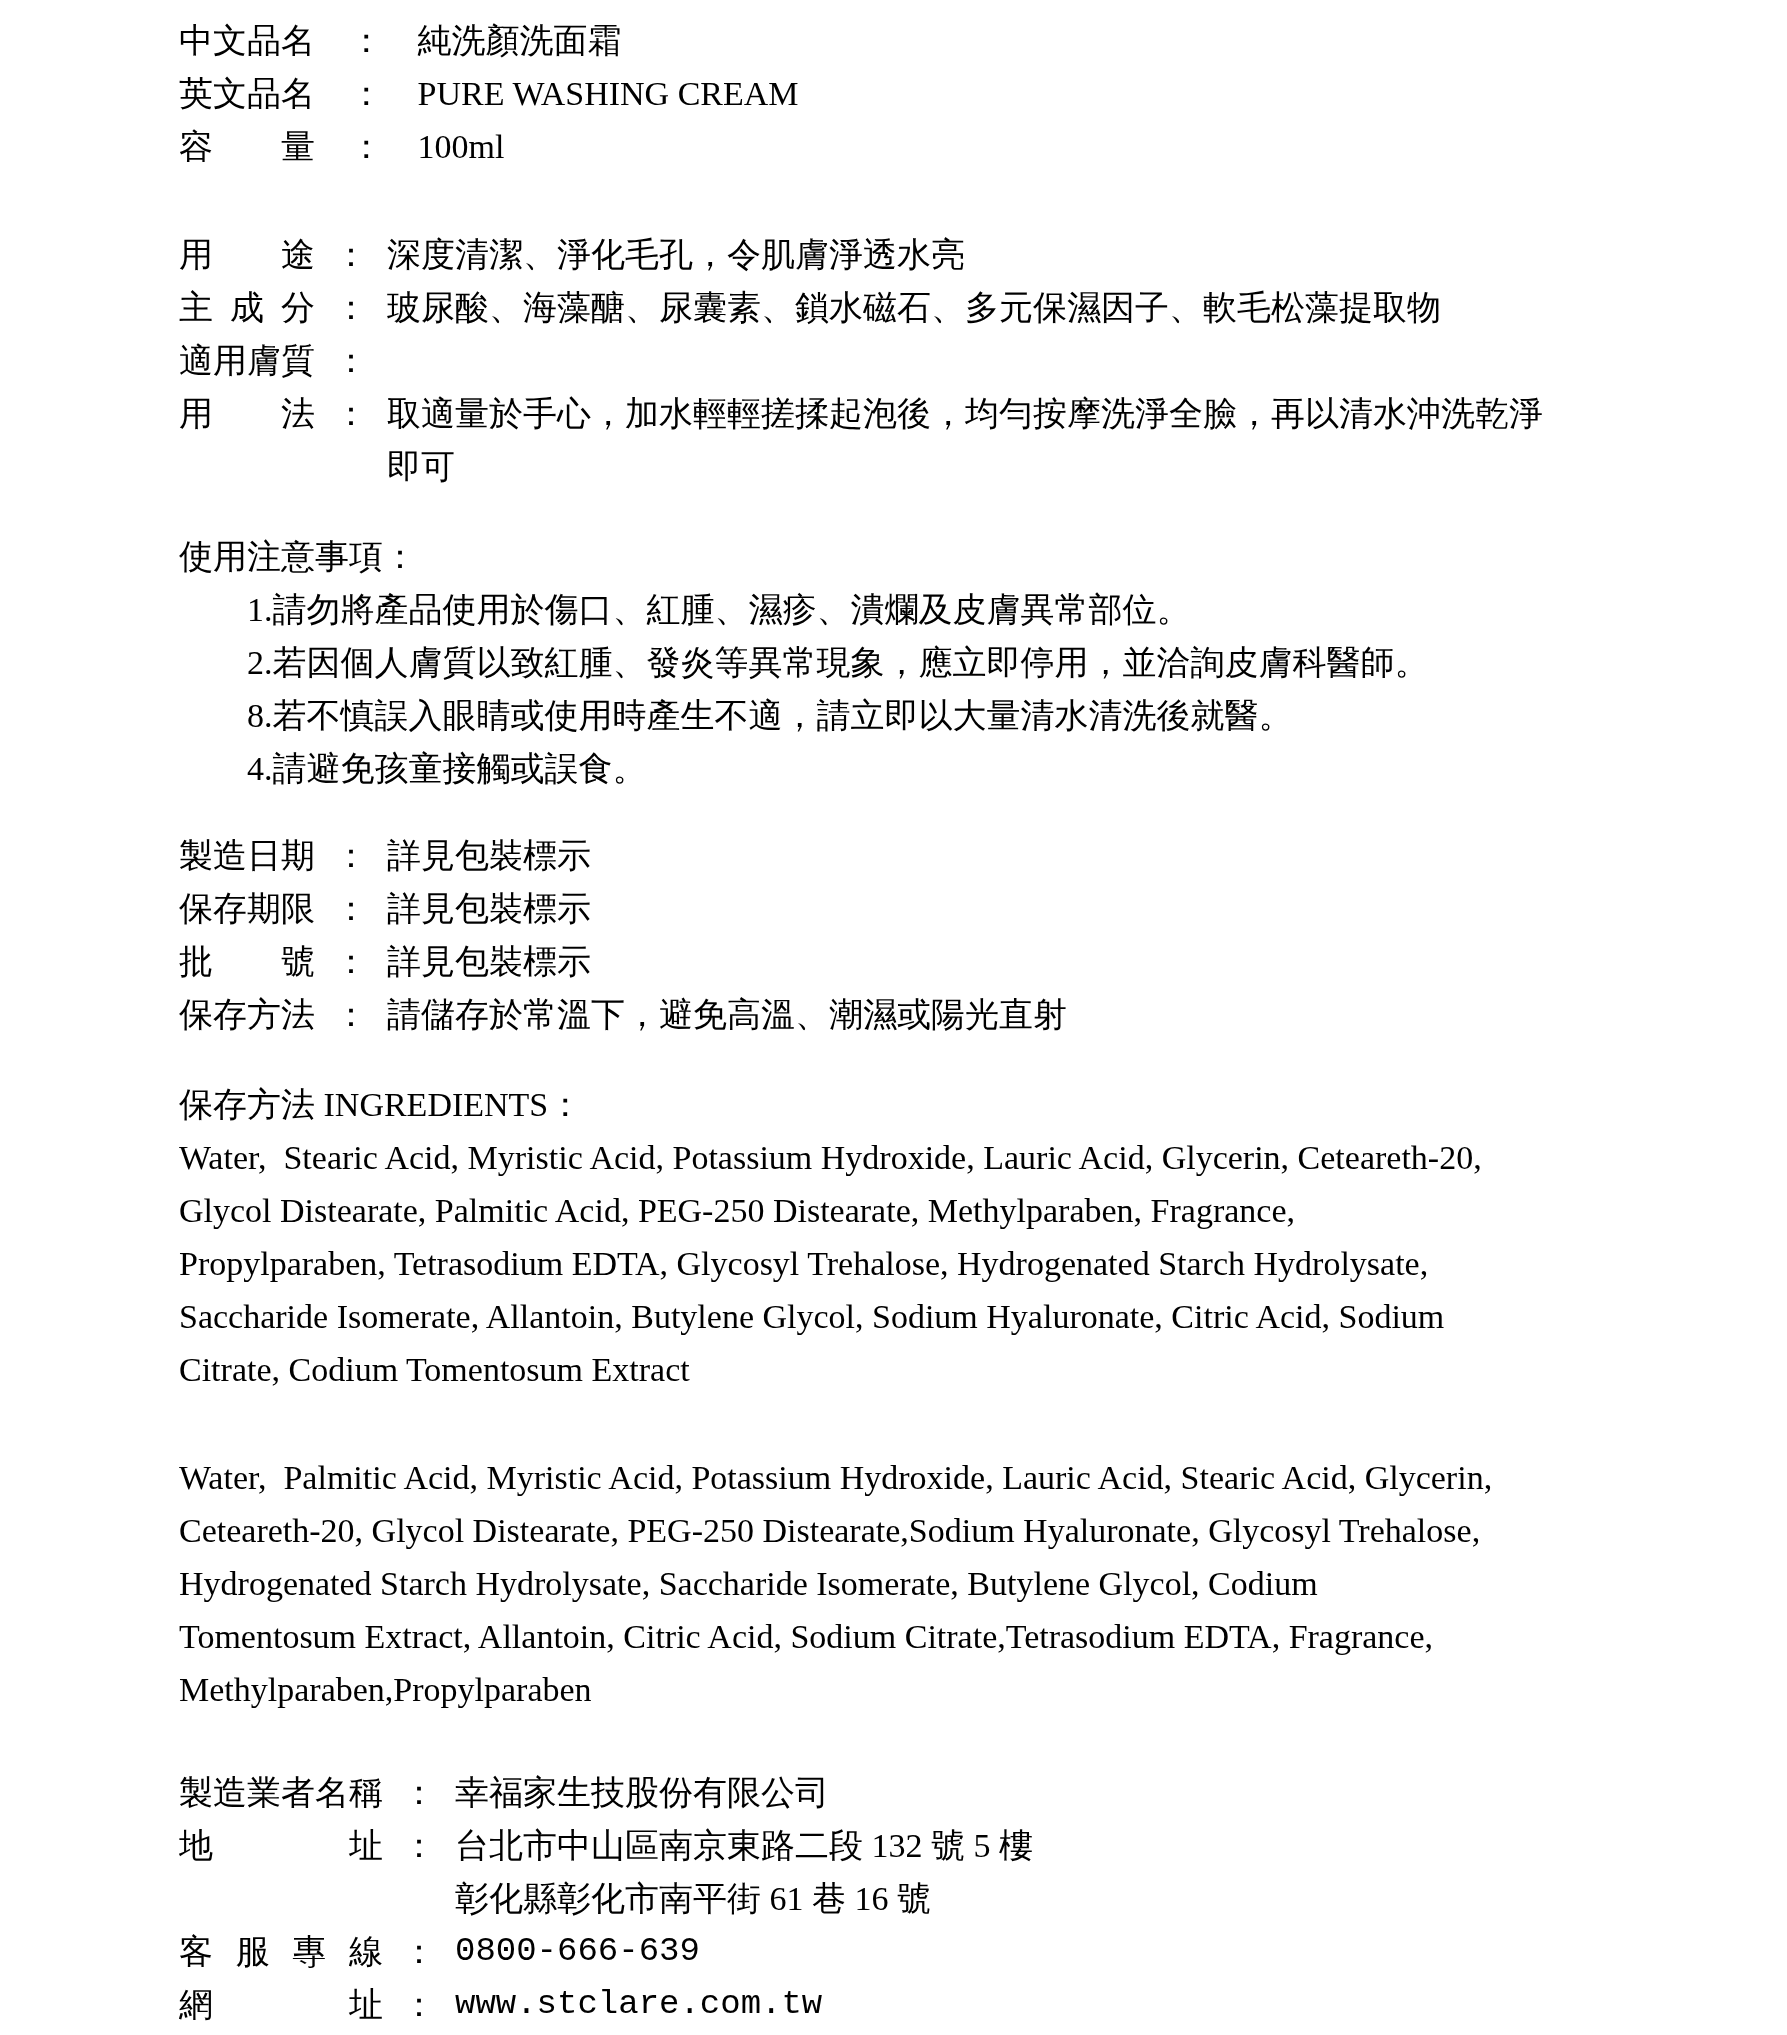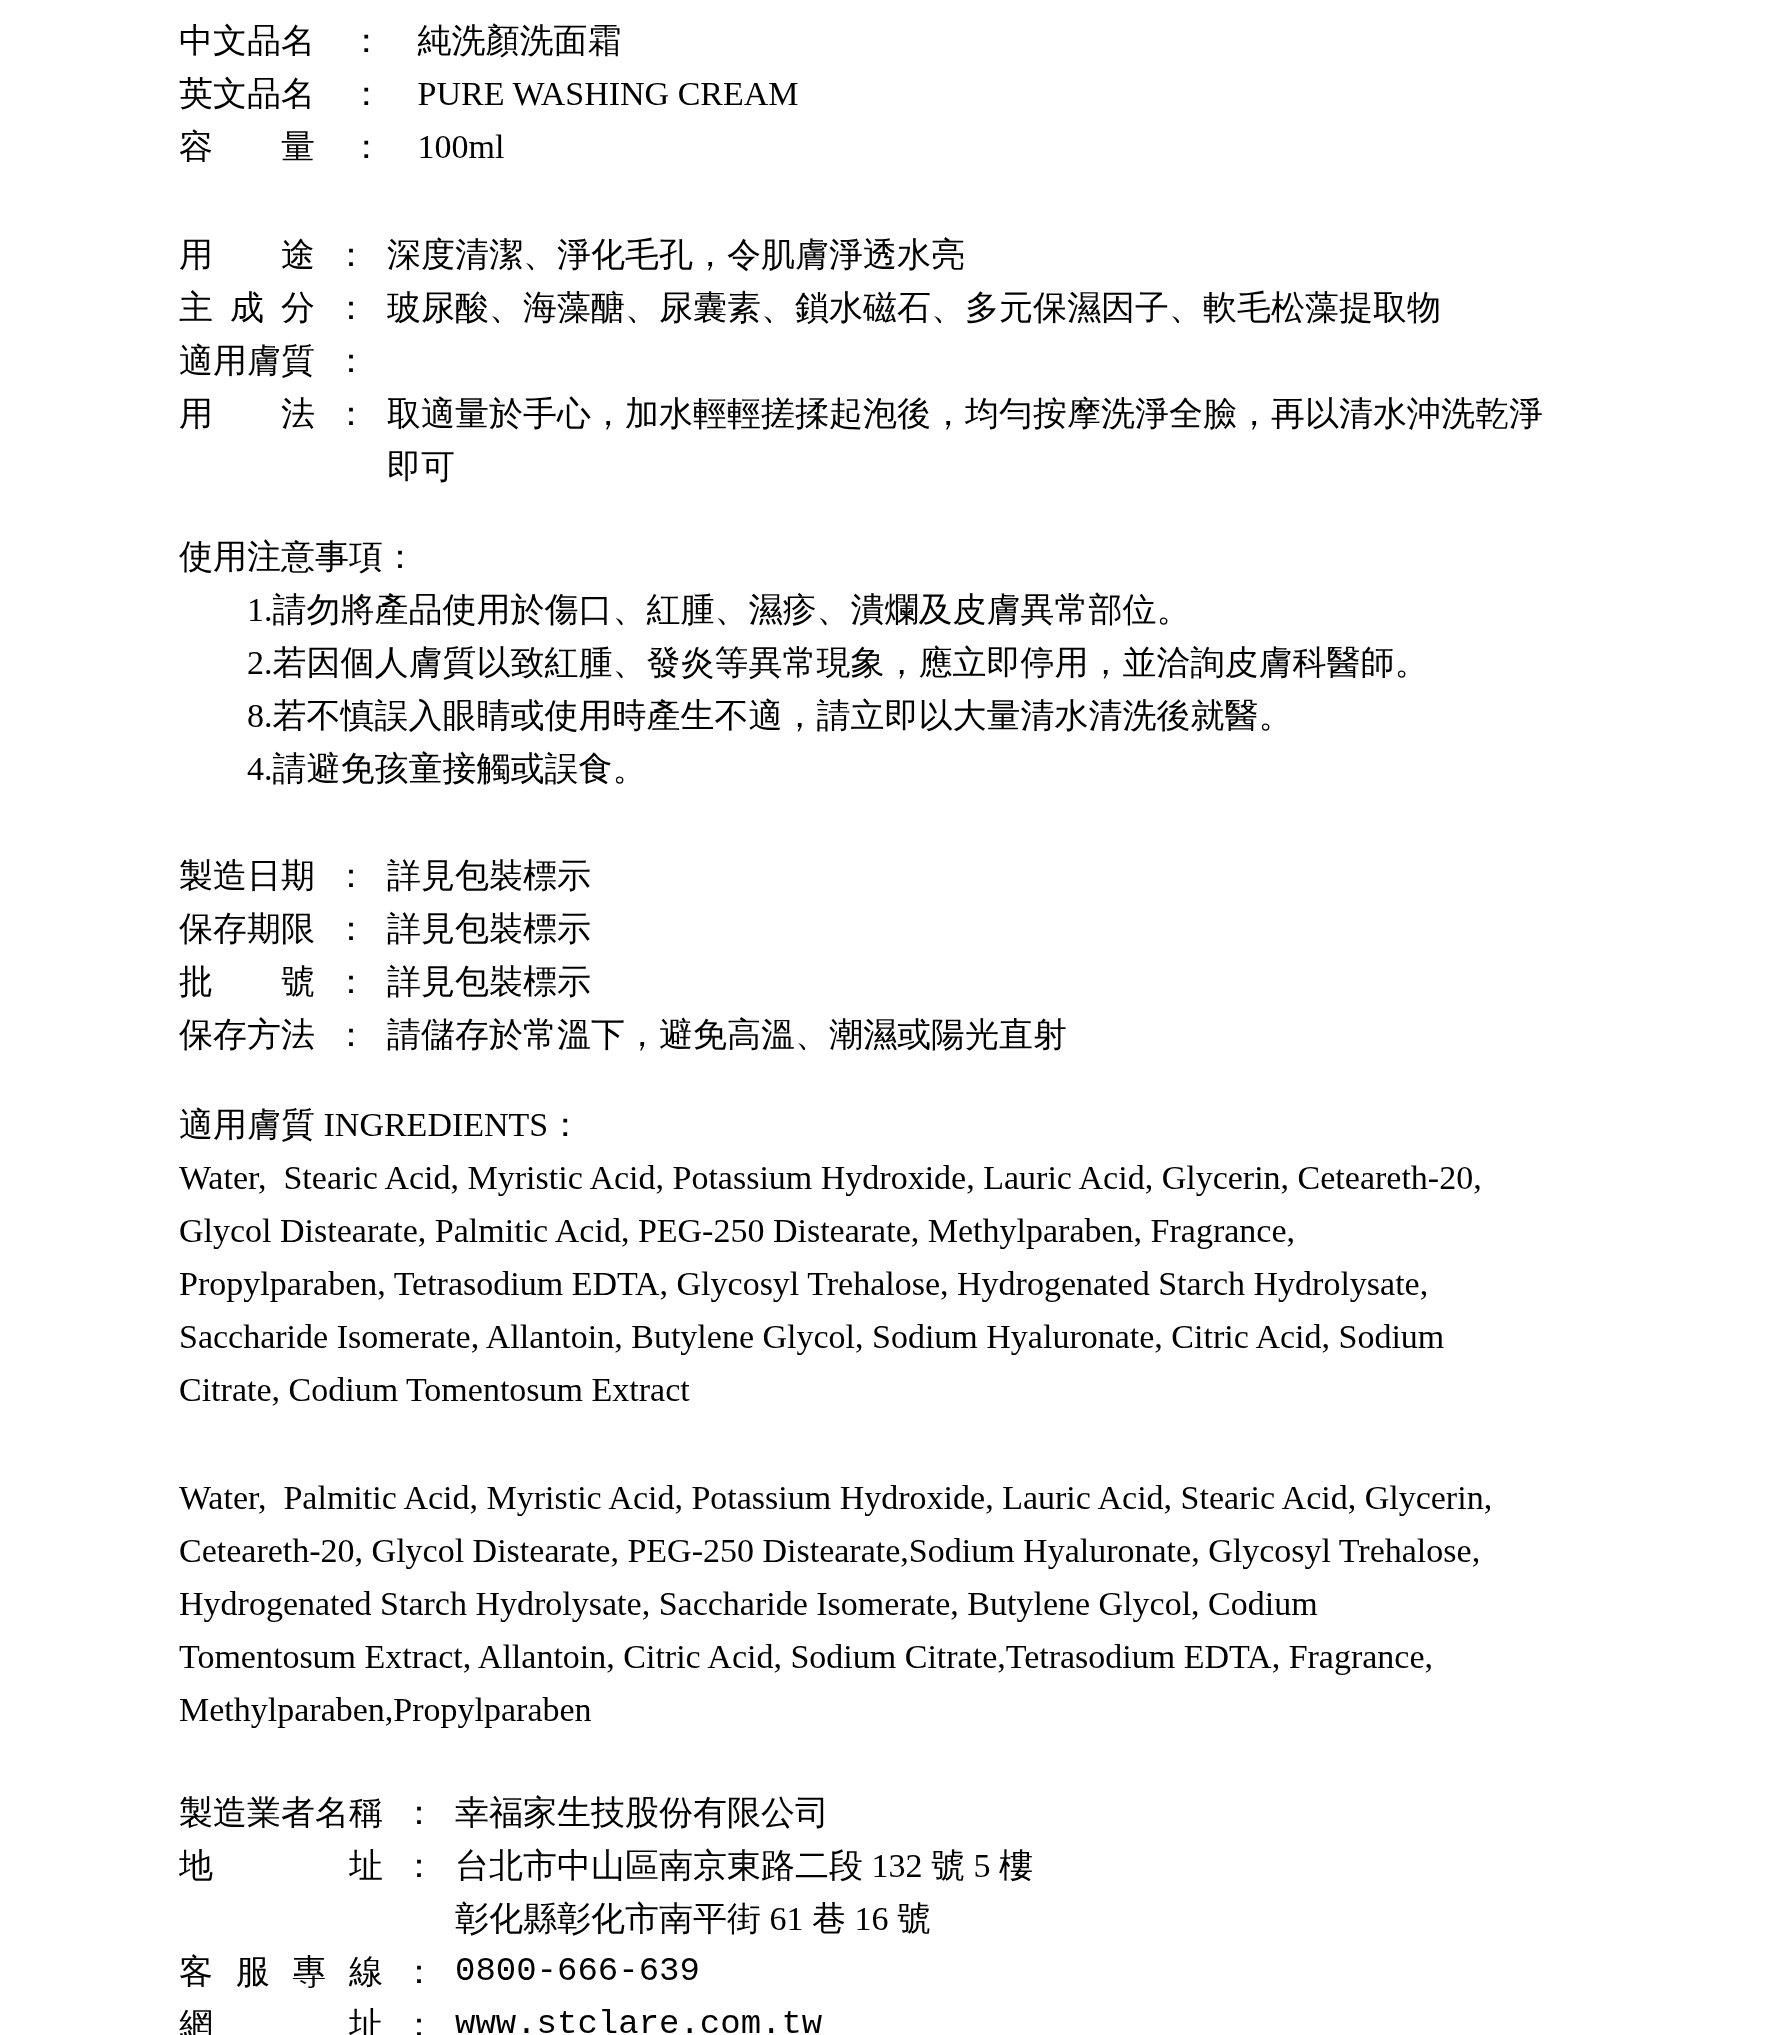--- a/index.html
+++ b/index.html
@@ -11,21 +11,21 @@
     color: #000000;
     font-family: "Liberation Serif", "DejaVu Serif", serif;
     font-size: 34px;
     line-height: 53px;
   }
   .page { padding: 14.4px 144px 0 179px; }
 
   .sec { display: block; }
   .sec-product   { margin-bottom: 55px; }
   .sec-details   { margin-bottom: 37px; margin-top: 44px; }
-  .sec-precautions { margin-bottom: 54px; }
+  .sec-precautions { margin-bottom: 34px; }
   .sec-storage   { margin-bottom: 37px; }
   .sec-ing1      { margin-bottom: 55px; }
   .sec-ing2      { margin-bottom: 50px; }
 
   .row { display: flex; align-items: flex-start; gap: 19px; }
   .lbl {
     display: inline-block;
     flex: 0 0 auto;
     text-align: justify;
     text-align-last: justify;
@@ -114,21 +114,21 @@
       <span class="val">詳見包裝標示</span>
     </div>
     <div class="row">
       <span class="lbl w4">保存方法</span>
       <span class="sep">：</span>
       <span class="val">請儲存於常溫下，避免高溫、潮濕或陽光直射</span>
     </div>
   </section>
 
   <section class="sec sec-ing1">
-    <div>適用膚質 INGREDIENTS：</div>
+    <div>保存方法 INGREDIENTS：</div>
     <div class="para">Water,  Stearic Acid, Myristic Acid, Potassium Hydroxide, Lauric Acid, Glycerin, Ceteareth-20,
 Glycol Distearate, Palmitic Acid, PEG-250 Distearate, Methylparaben, Fragrance,
 Propylparaben, Tetrasodium EDTA, Glycosyl Trehalose, Hydrogenated Starch Hydrolysate,
 Saccharide Isomerate, Allantoin, Butylene Glycol, Sodium Hyaluronate, Citric Acid, Sodium
 Citrate, Codium Tomentosum Extract</div>
   </section>
 
   <section class="sec sec-ing2">
     <div class="para">Water,  Palmitic Acid, Myristic Acid, Potassium Hydroxide, Lauric Acid, Stearic Acid, Glycerin,
 Ceteareth-20, Glycol Distearate, PEG-250 Distearate,Sodium Hyaluronate, Glycosyl Trehalose,

